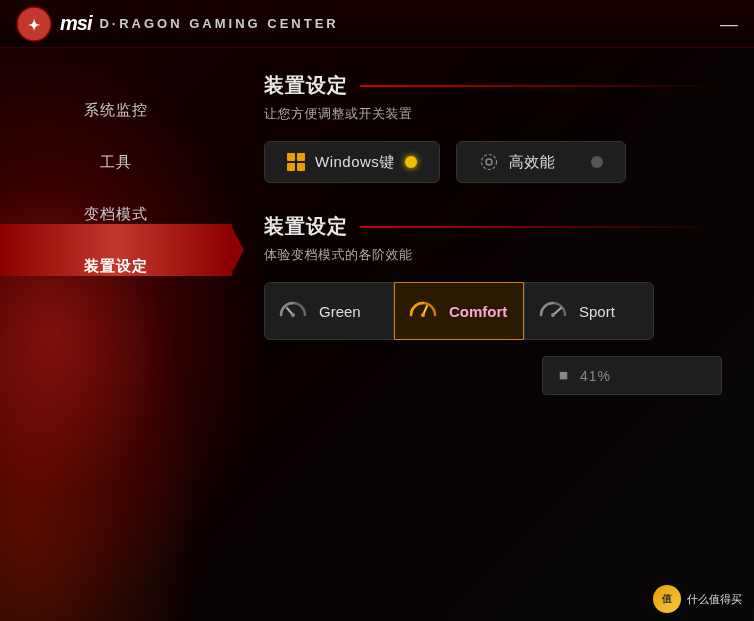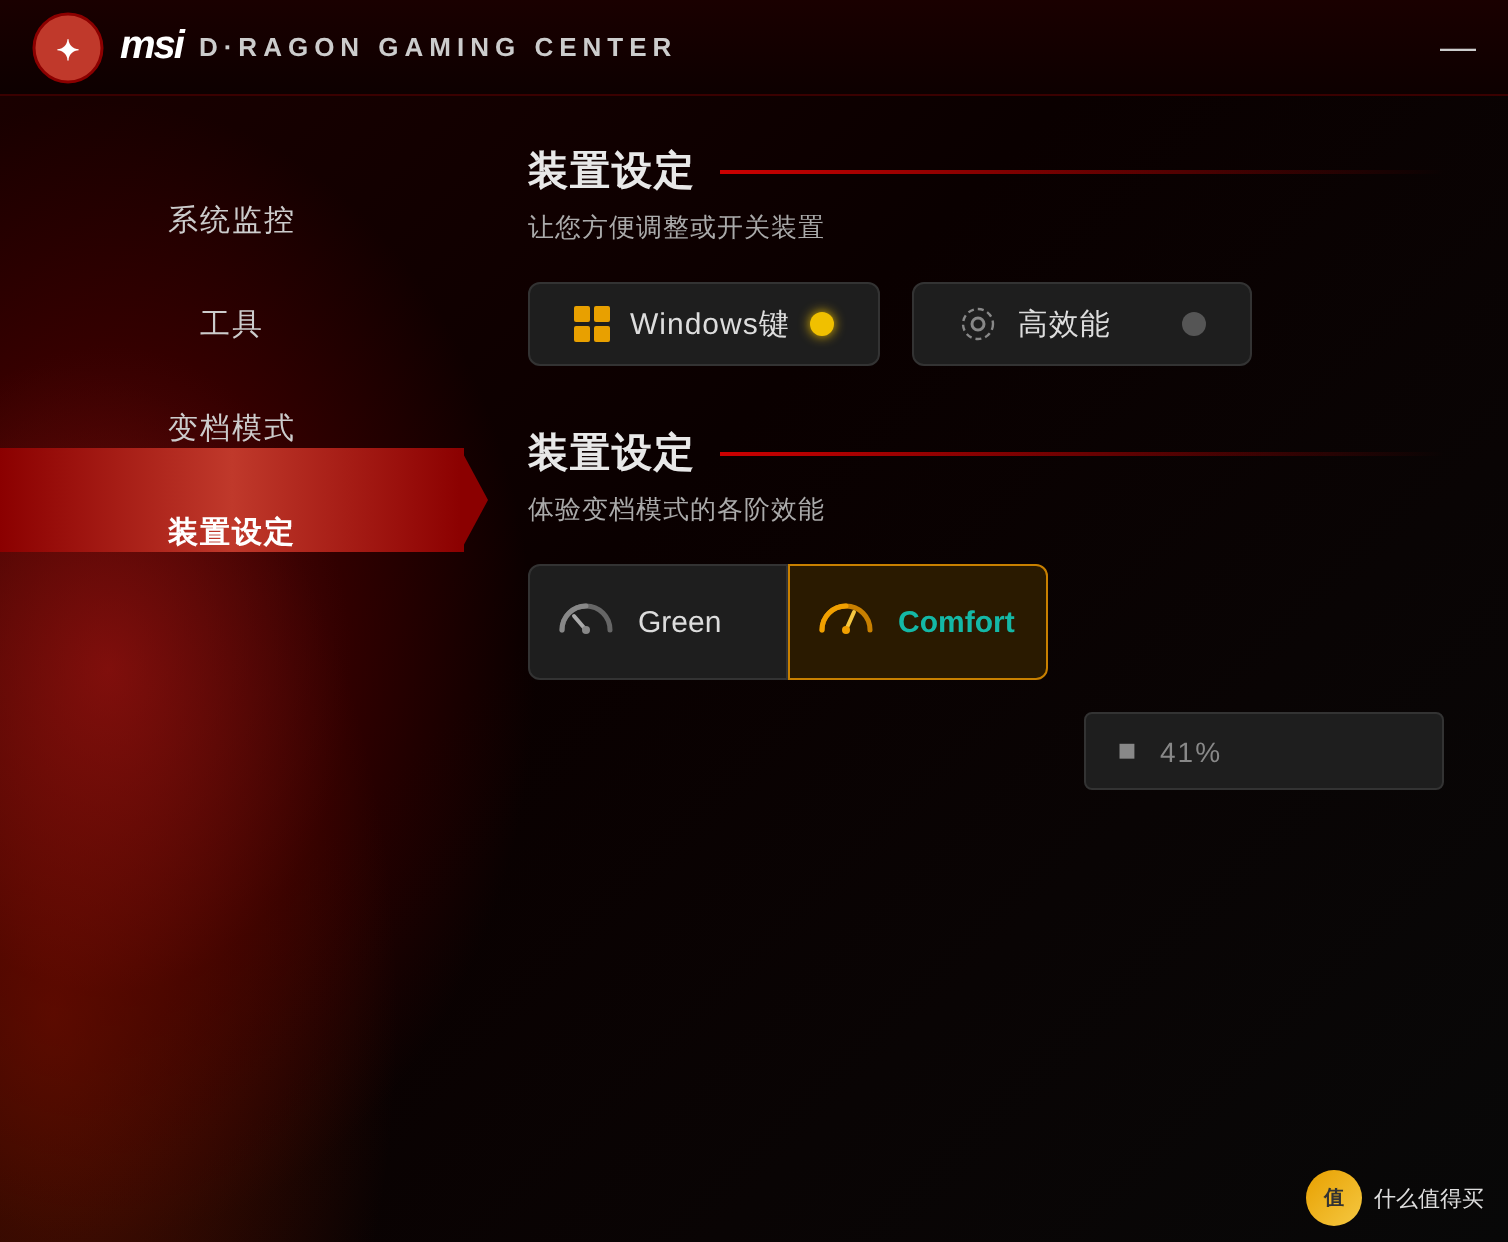--- a/index.html
+++ b/index.html
@@ -234,21 +234,21 @@
     }
     .mode-btn.active {
       background: #2a1a00;
       border-color: #c88000;
     }
     .mode-btn-label {
       color: #ddd;
       font-size: 15px;
     }
     .mode-btn.active .mode-btn-label {
-      color: #14b8a6;
+      color: #f9a8d4;
       font-weight: bold;
     }
 
     
     .bottom-row {
       margin-top: 16px;
       display: flex;
       justify-content: flex-end;
     }
     .fps-display {
@@ -388,20 +388,29 @@
         <div class="mode-btn active">
           <svg width="32" height="32" viewBox="0 0 32 32">
             <path d="M4 20 A12 12 0 0 1 28 20" stroke="#c88000" stroke-width="2.5" fill="none" stroke-linecap="round"></path>
             <path d="M4 20 A12 12 0 0 1 16 8" stroke="#f0a000" stroke-width="2.5" fill="none" stroke-linecap="round"></path>
             <line x1="16" y1="20" x2="20" y2="11" stroke="#f5c842" stroke-width="2" stroke-linecap="round"></line>
             <circle cx="16" cy="20" r="2" fill="#f0a000"></circle>
           </svg>
           <span class="mode-btn-label">Comfort</span>
         </div>
 
+        <div class="mode-btn">
+          <svg width="32" height="32" viewBox="0 0 32 32">
+            <path d="M4 20 A12 12 0 0 1 28 20" stroke="#666" stroke-width="2.5" fill="none" stroke-linecap="round"></path>
+            <path d="M4 20 A12 12 0 0 1 16 8" stroke="#888" stroke-width="2.5" fill="none" stroke-linecap="round"></path>
+            <line x1="16" y1="20" x2="24" y2="13" stroke="#aaa" stroke-width="2" stroke-linecap="round"></line>
+            <circle cx="16" cy="20" r="2" fill="#888"></circle>
+          </svg>
+          <span class="mode-btn-label">Sport</span>
+        </div>
       </div>
 
       <div class="bottom-row">
         <div class="fps-display">
           <span class="film-icon">⏹</span>
           <span class="fps-value">41%</span>
         </div>
       </div>
     </div>
 

